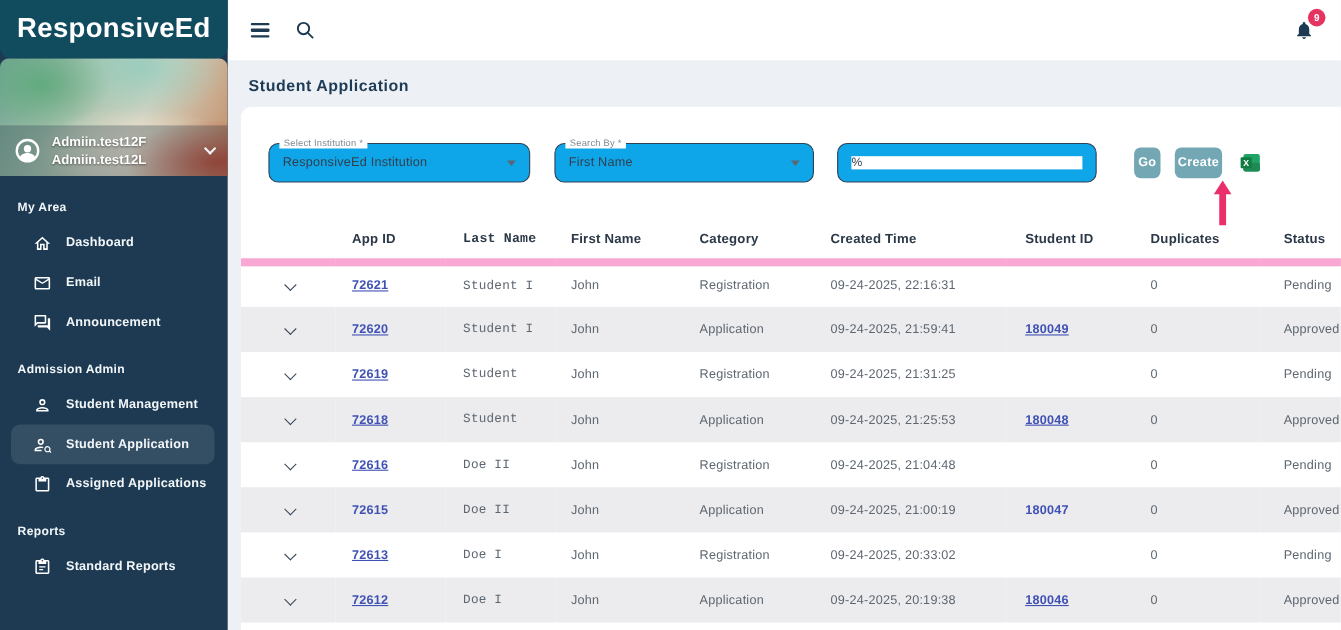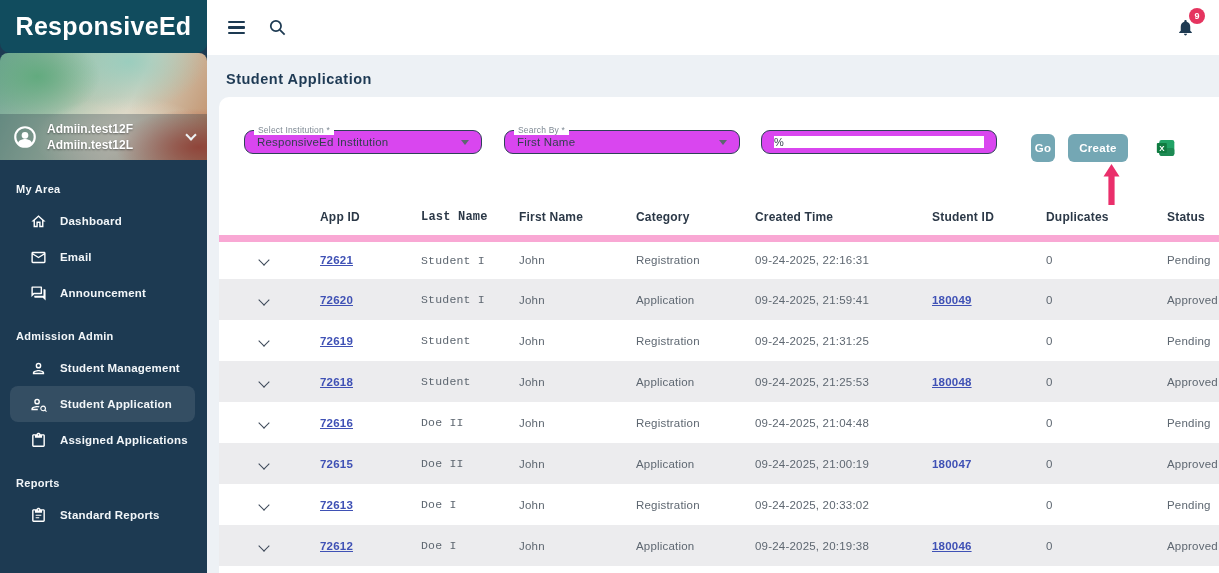--- a/index.html
+++ b/index.html
@@ -34,31 +34,31 @@
   .hamburger { width:17px; display:flex; flex-direction:column; gap:3px; cursor:pointer; }
   .hamburger span { height:2.2px; background:#1d3a52; border-radius:1px; }
   .bell-wrap { margin-left:auto; position:relative; cursor:pointer; }
   .badge { position:absolute; top:-9px; right:-10px; min-width:16px; height:16px; border-radius:50%; background:#e5345f; color:#fff; font-size:9px; font-weight:bold; display:flex; align-items:center; justify-content:center; }
   .content { flex:1; position:relative; background:#edf1f5; }
   .page-title { padding:16px 0 0 19px; font-size:14.5px; font-weight:bold; color:#1e3a54; letter-spacing:.5px; }
   .card { position:absolute; left:12px; right:0; top:42px; bottom:0; background:#fff; border-radius:10px 0 0 0; }
 
   
   .filters { position:absolute; left:25px; top:33px; right:0; height:40px; display:flex; align-items:flex-start; }
-  .field { position:relative; height:24px; border:1.6px solid #2e4257; border-radius:9px; background:#d946ef; display:flex; align-items:center; padding:0 12px; }
+  .field { position:relative; height:36px; border:1.6px solid #2e4257; border-radius:9px; background:#0ea5e9; display:flex; align-items:center; padding:0 12px; }
   .field .flabel { position:absolute; top:-6px; left:9px; background:#fff; padding:0 4px; font-size:8.5px; color:#7d8893; letter-spacing:.2px; white-space:nowrap; }
   .field .fvalue { font-size:11.5px; color:#323f4d; letter-spacing:.2px; flex:1; }
   .caret { width:0; height:0; border-left:4.5px solid transparent; border-right:4.5px solid transparent; border-top:5.5px solid #5c6670; margin-left:8px; }
   .sel1 { width:238px; margin-right:22px; }
   .sel2 { width:236px; margin-right:21px; }
   .txt  { width:236px; margin-right:22px; }
   .txt input { border:none; outline:none; width:100%; font-size:11px; color:#3a4550; font-family:inherit; }
   .btn { height:28px; margin-top:4px; background:#74a7b4; border:none; border-radius:6px; color:#fff; font-weight:bold; font-size:11.5px; letter-spacing:.3px; font-family:inherit; cursor:pointer; }
   .btn-go { width:24px; margin-right:13px;margin-left:12px; }
-  .btn-create { width:60px; margin-right:28px; }
+  .btn-create { width:43px; margin-right:16px; }
   .excel { margin-top:8px; cursor:pointer; }
   .arrow { position:absolute; left:884px; top:67px; }
 
   
   .table-wrap { position:absolute; left:0; right:0; top:103px; bottom:0; overflow:hidden; }
   table { border-collapse:collapse; width:1000px; table-layout:fixed; }
   col.c-exp{width:86px} col.c-app{width:100px} col.c-last{width:100px} col.c-first{width:115px}
   col.c-cat{width:120px} col.c-time{width:175px} col.c-sid{width:115px} col.c-dup{width:115px} col.c-st{width:74px}
   thead th { font-size:12px; font-weight:bold; color:#2b3847; text-align:left; height:38px; vertical-align:middle; border-bottom:7px solid #f9a8d4; letter-spacing:.2px; }
   tbody td { height:41px; font-size:11.5px; color:#5e6771; vertical-align:middle; letter-spacing:.2px; }

